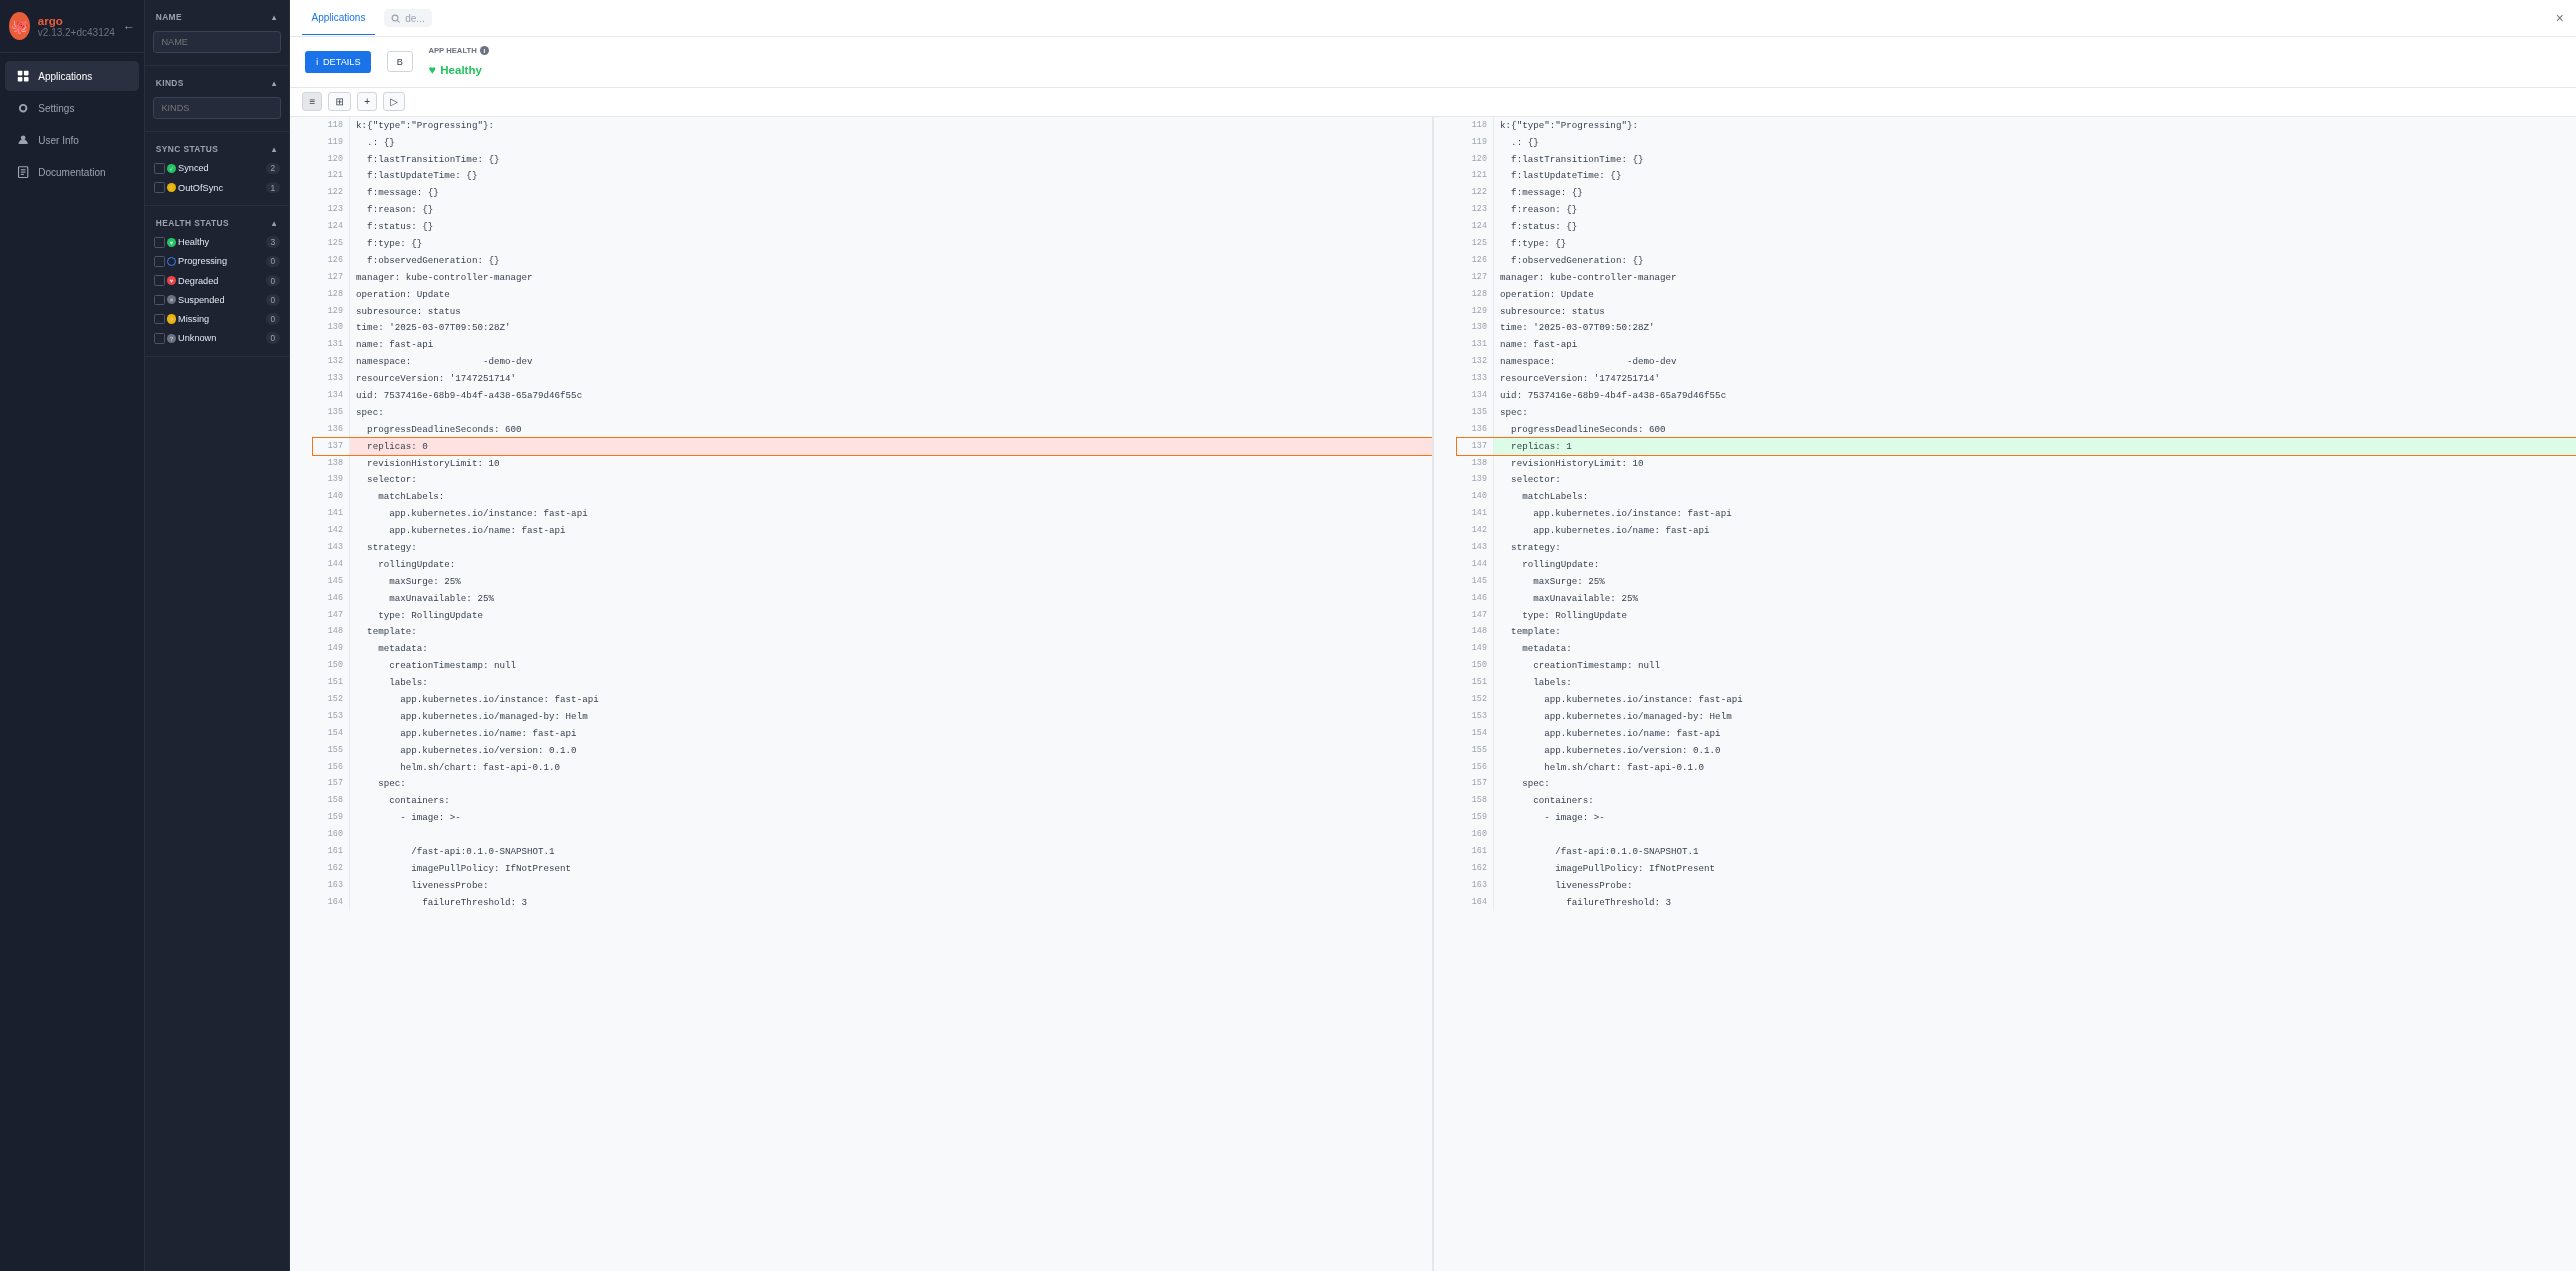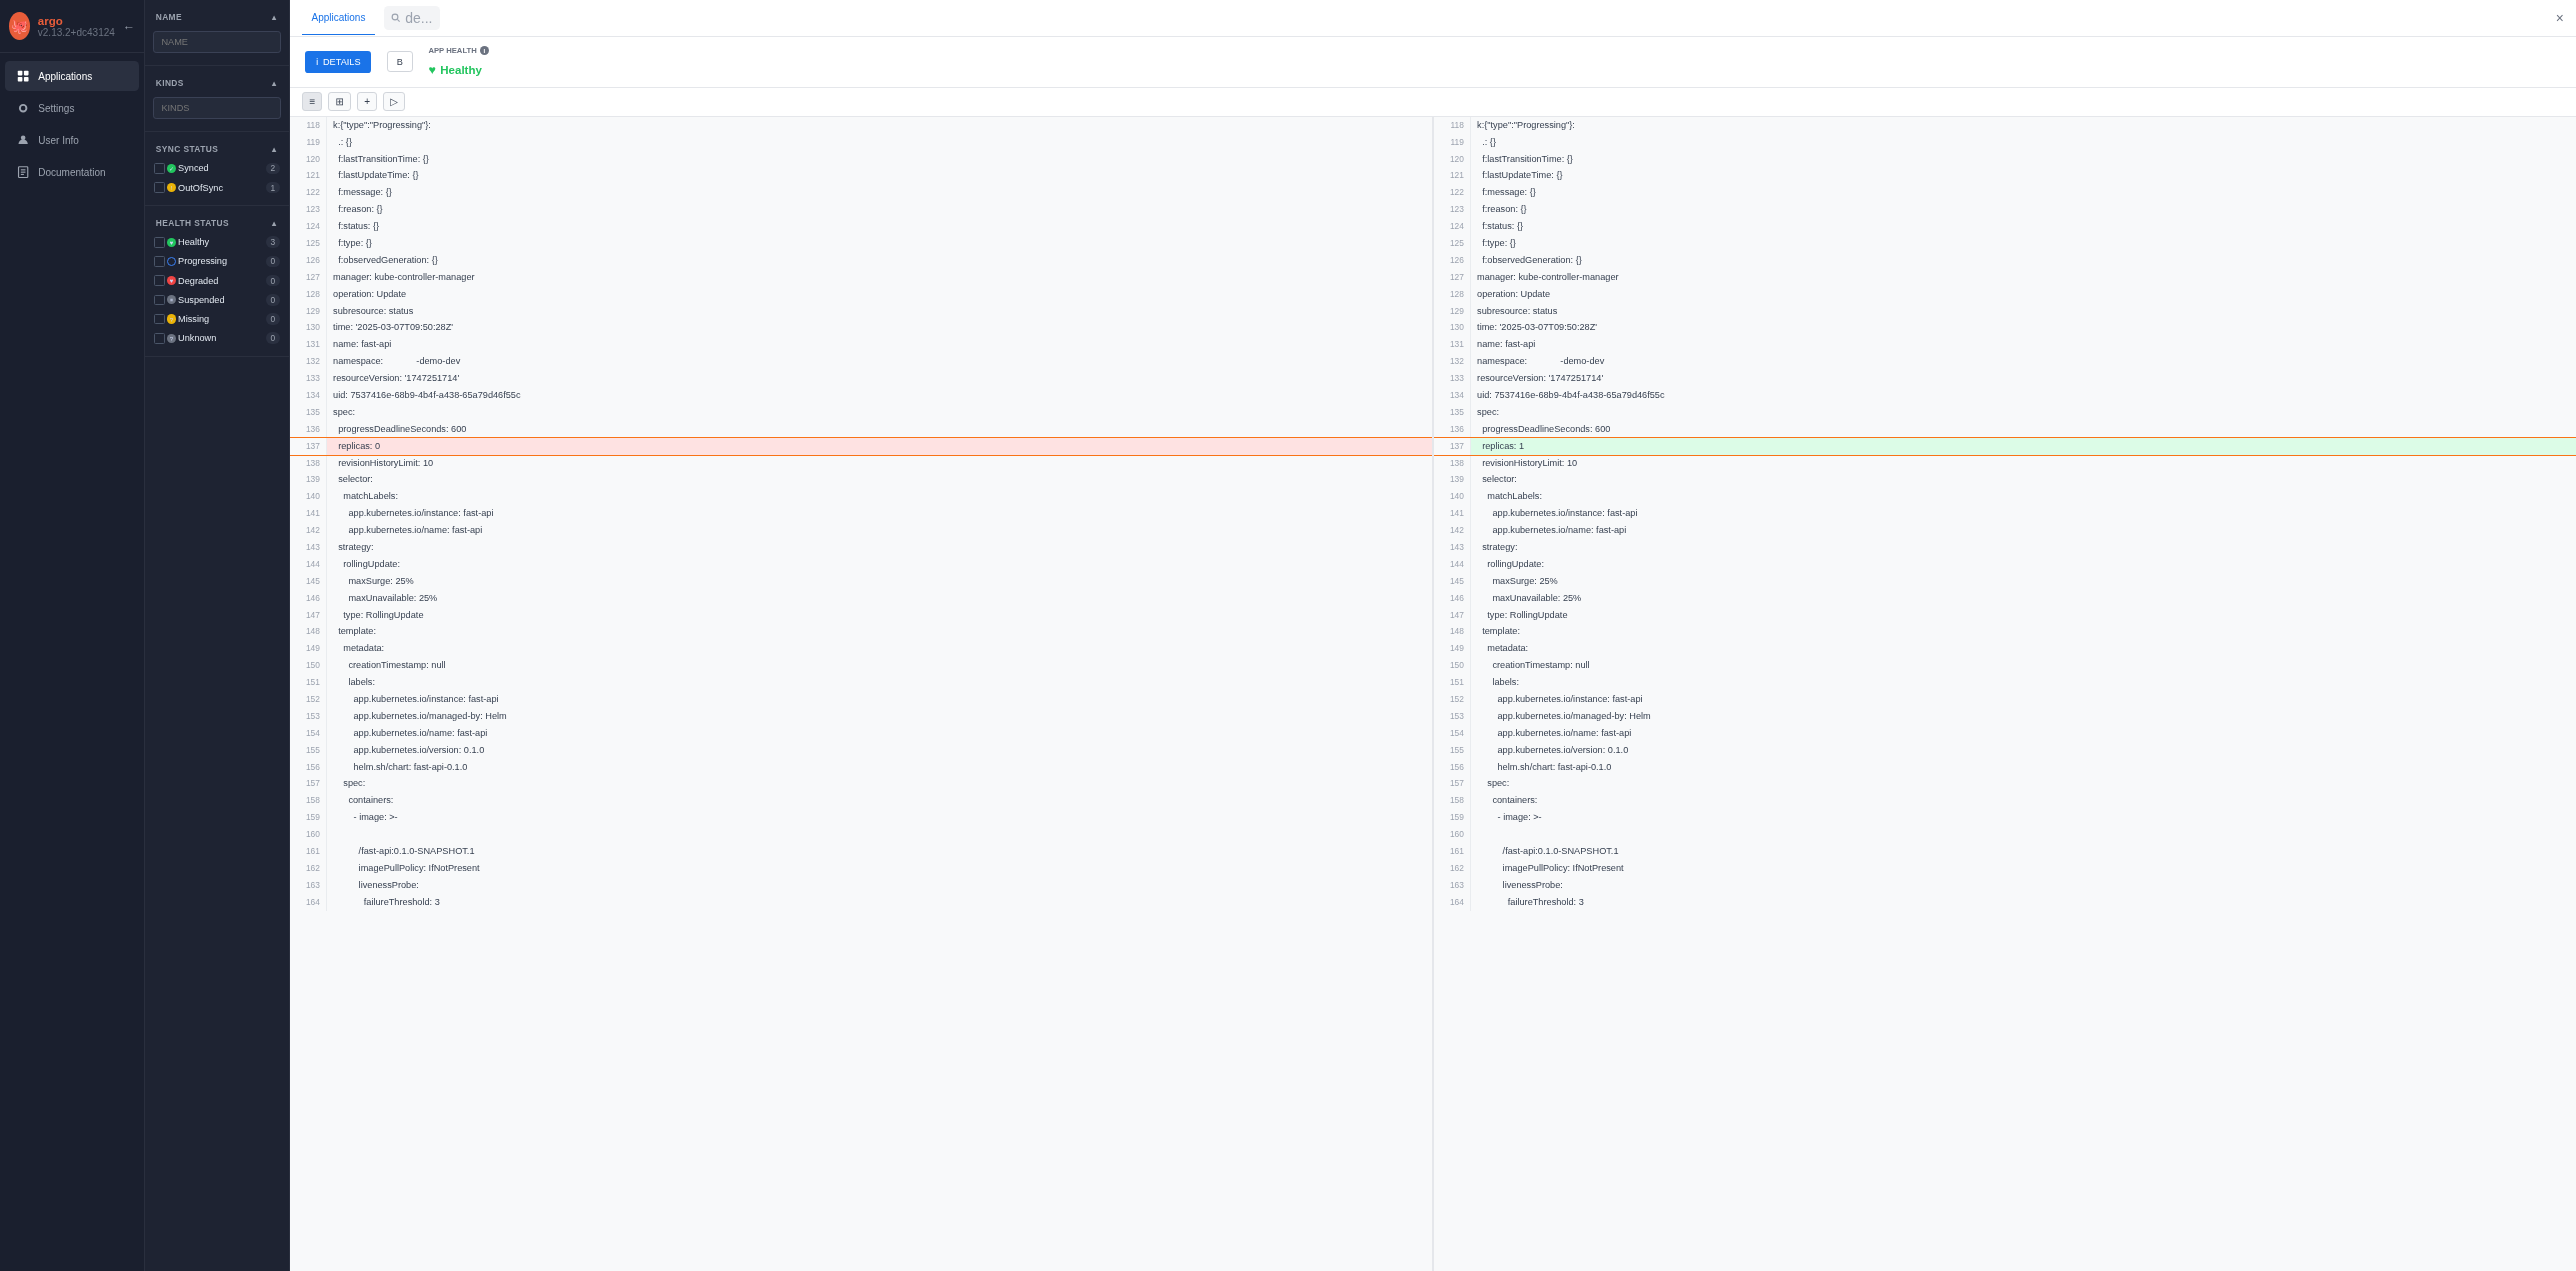--- a/index.html
+++ b/index.html
@@ -36,40 +36,40 @@
     .filter-label { color: #e2e8f0; font-size: 9.2px; flex: 1; }
     .filter-count { color: #9ca3af; font-size: 8.4px; margin-left: auto; background: #2a3040; padding: 0.8px 4.6px; border-radius: 7.7px; }
 
     
     .main-content { flex: 1; display: flex; flex-direction: column; overflow: hidden; background: #f8f9fa; }
 
     
     .top-bar { background: #ffffff; border-bottom: 0.8px solid #e5e7eb; display: flex; align-items: center; padding: 0 12.3px; height: 37px; gap: 9.2px; flex-shrink: 0; }
     .tab-item { padding: 10.7px 9.2px; font-size: 10px; font-weight: 500; color: #6b7280; cursor: pointer; border-bottom: 1.5px solid transparent; }
     .tab-item.active { color: #1a73e8; border-bottom-color: #1a73e8; }
-    .search-box { display: flex; align-items: center; gap: 4.6px; background: #f3f4f6; border-radius: 4.6px; padding: 3.8px 7.7px; font-size: 14px; color: #9ca3af; cursor: pointer; }
+    .search-box { display: flex; align-items: flex-end; gap: 4.6px; background: #f3f4f6; border-radius: 4.6px; padding: 3.8px 7.7px; font-size: 10px; color: #9ca3af; cursor: pointer; }
     .close-btn { margin-left: auto; color: #6b7280; cursor: pointer; font-size: 13.8px; }
 
     
     .app-header { background: #ffffff; padding: 9.2px 15.3px; border-bottom: 0.8px solid #e5e7eb; display: flex; align-items: center; gap: 15.3px; flex-shrink: 0; }
     .details-btn { background: #1a73e8; color: white; border: none; padding: 4.6px 10.7px; border-radius: 3.1px; font-size: 9.2px; font-weight: 500; cursor: pointer; display: flex; align-items: center; gap: 4.6px; }
     .btn-secondary { background: transparent; color: #374151; border: 0.8px solid #d1d5db; padding: 4.6px 9.2px; border-radius: 3.1px; font-size: 9.2px; cursor: pointer; }
     .health-badge { display: flex; flex-direction: column; gap: 8px; }
     .health-label { font-size: 7.7px; color: #6b7280; font-weight: 600; text-transform: uppercase; display: flex; align-items: center; gap: 3.1px; }
     .health-value { display: flex; align-items: center; gap: 4.6px; font-size: 11.5px; font-weight: 600; color: #22c55e; }
     .heart-icon { color: #22c55e; font-size: 12.3px; }
 
     
     .diff-toolbar { background: #ffffff; padding: 4.6px 12.3px; border-bottom: 0.8px solid #e5e7eb; display: flex; align-items: center; gap: 6.1px; flex-shrink: 0; }
     .toolbar-icon-btn { padding: 3.1px 6.1px; border: 0.8px solid #d1d5db; border-radius: 3.1px; background: #f9fafb; cursor: pointer; color: #374151; font-size: 10px; }
     .toolbar-icon-btn.active { background: #e5e7eb; }
 
     
     .diff-container { display: flex; flex: 1; overflow: hidden; }
-    .diff-pane { flex: 1; overflow-y: auto; overflow-x: auto; font-family: Liberation Sans, sans-serif; font-size: 9.2px; }
+    .diff-pane { flex: 1; overflow-y: auto; overflow-x: auto; font-family: Liberation Mono, monospace; font-size: 9.2px; padding-left: 23px; }
     .diff-pane:first-child { border-right: 2.3px solid #e5e7eb; }
 
     .diff-line { display: flex; align-items: stretch; min-height: 15.3px; }
     .line-num { color: #9ca3af; min-width: 37px; padding: 0.8px 6.1px 0.8px 3.1px; text-align: right; background: #f8f9fa; border-right: 0.8px solid #e9ecef; flex-shrink: 0; user-select: none; font-size: 8.4px; line-height: 15.3px; }
     .line-content { padding: 0.8px 6.1px; white-space: pre; flex: 1; line-height: 15.3px; color: #374151; }
     .diff-line.highlighted-remove { background: #fee2e2; outline: 1.5px solid #f97316; }
     .diff-line.highlighted-add { background: #dcfce7; outline: 1.5px solid #f97316; }
 
     .info-icon { width: 9.2px; height: 9.2px; background: #6b7280; border-radius: 50%; display: inline-flex; align-items: center; justify-content: center; color: white; font-size: 6.1px; font-weight: bold; }
 

